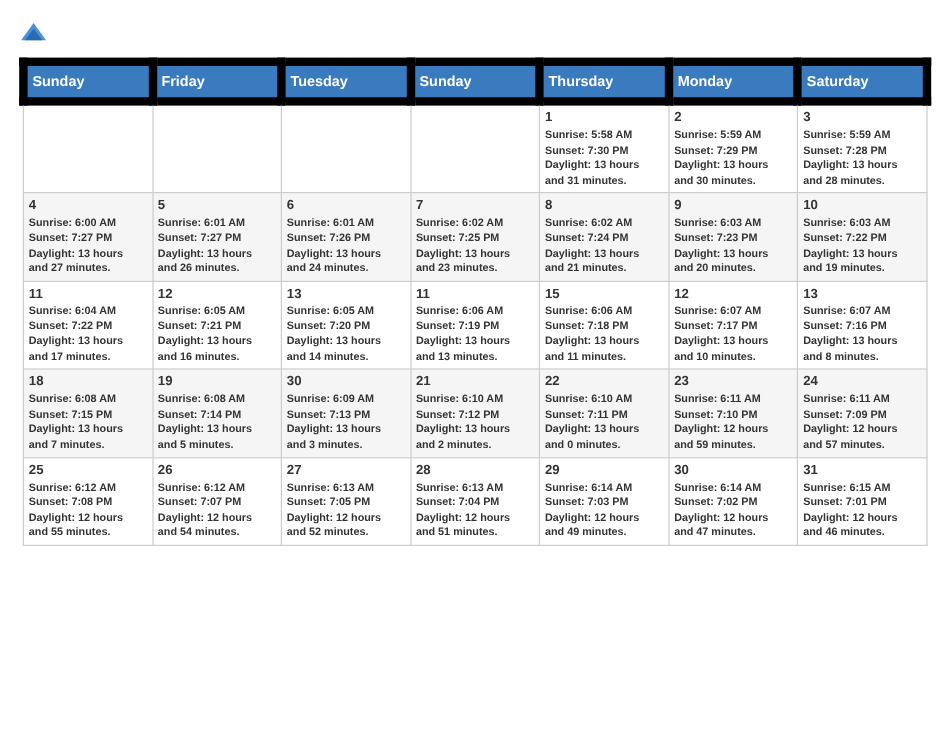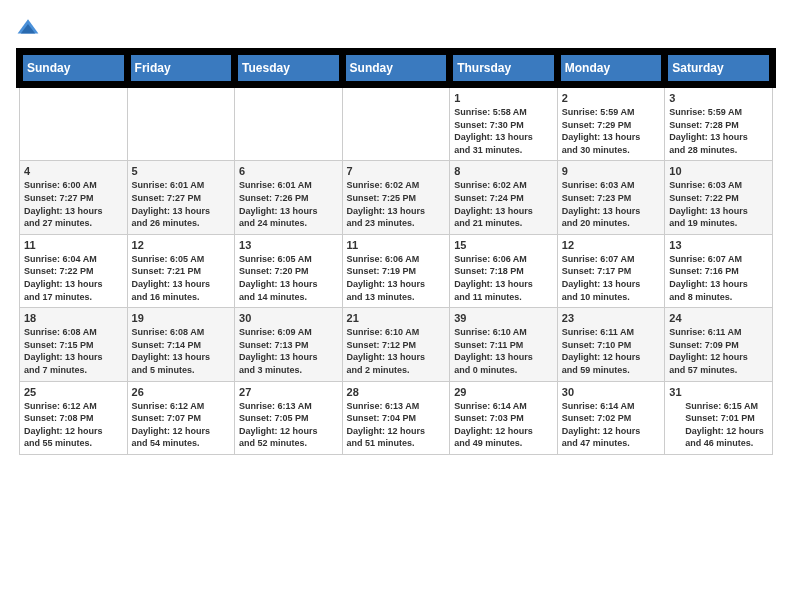--- a/index.html
+++ b/index.html
@@ -274,21 +274,21 @@
 and 3 minutes.</div>
         </td>
         <td>
           <span class="day-number">21</span>
           <div class="day-info" style="white-space: pre-line;">Sunrise: 6:10 AM
 Sunset: 7:12 PM
 Daylight: 13 hours
 and 2 minutes.</div>
         </td>
         <td>
-          <span class="day-number">39</span>
+          <span class="day-number">22</span>
           <div class="day-info" style="white-space: pre-line;">Sunrise: 6:10 AM
 Sunset: 7:11 PM
 Daylight: 13 hours
 and 0 minutes.</div>
         </td>
         <td>
           <span class="day-number">23</span>
           <div class="day-info" style="white-space: pre-line;">Sunrise: 6:11 AM
 Sunset: 7:10 PM
 Daylight: 12 hours
@@ -340,20 +340,20 @@
         </td>
         <td>
           <span class="day-number">30</span>
           <div class="day-info" style="white-space: pre-line;">Sunrise: 6:14 AM
 Sunset: 7:02 PM
 Daylight: 12 hours
 and 47 minutes.</div>
         </td>
         <td>
           <span class="day-number">31</span>
-          <div class="day-info" style="white-space: pre-line; margin-left: 16px;">Sunrise: 6:15 AM
+          <div class="day-info" style="white-space: pre-line;">Sunrise: 6:15 AM
 Sunset: 7:01 PM
 Daylight: 12 hours
 and 46 minutes.</div>
         </td>
       </tr>
     </tbody>
 </table>
 
 </body></html>

